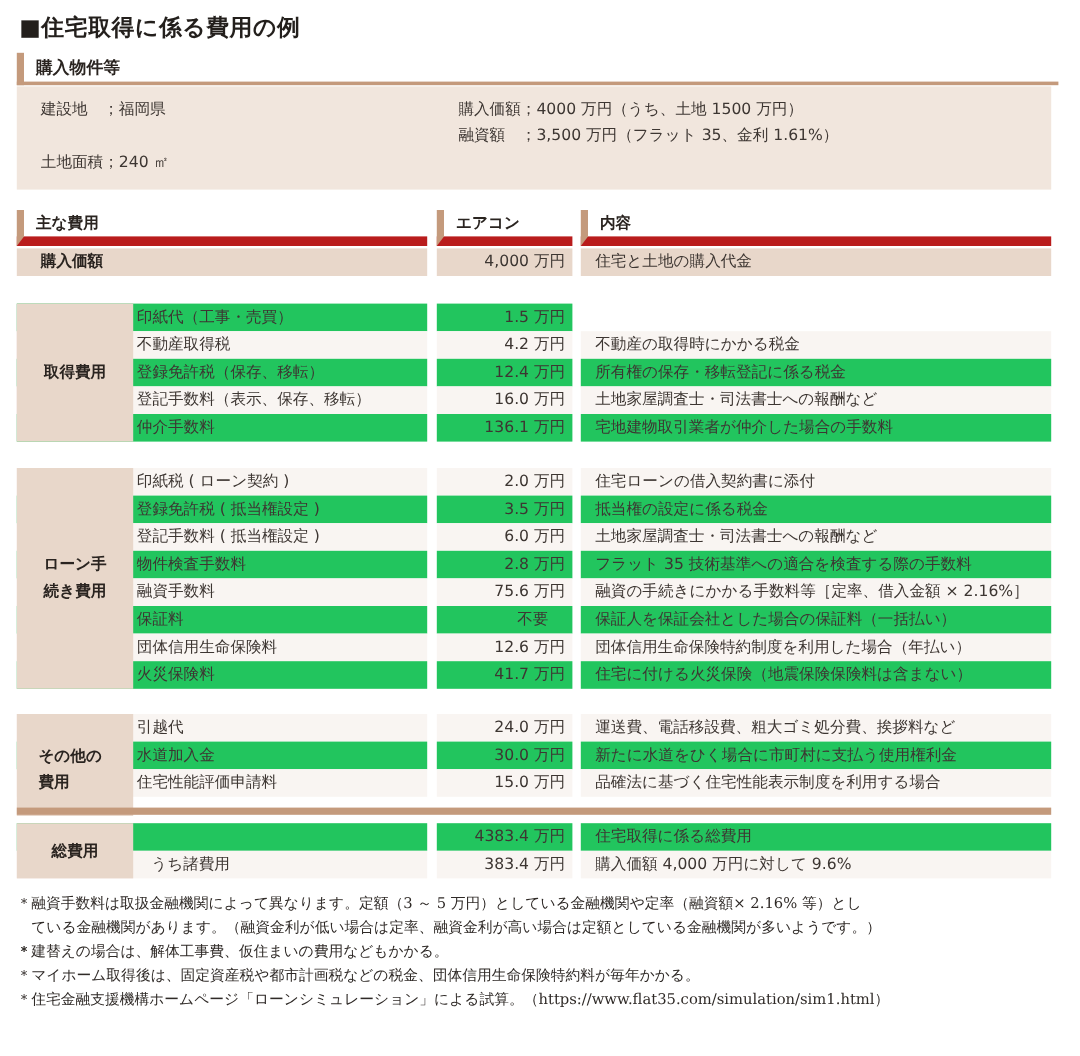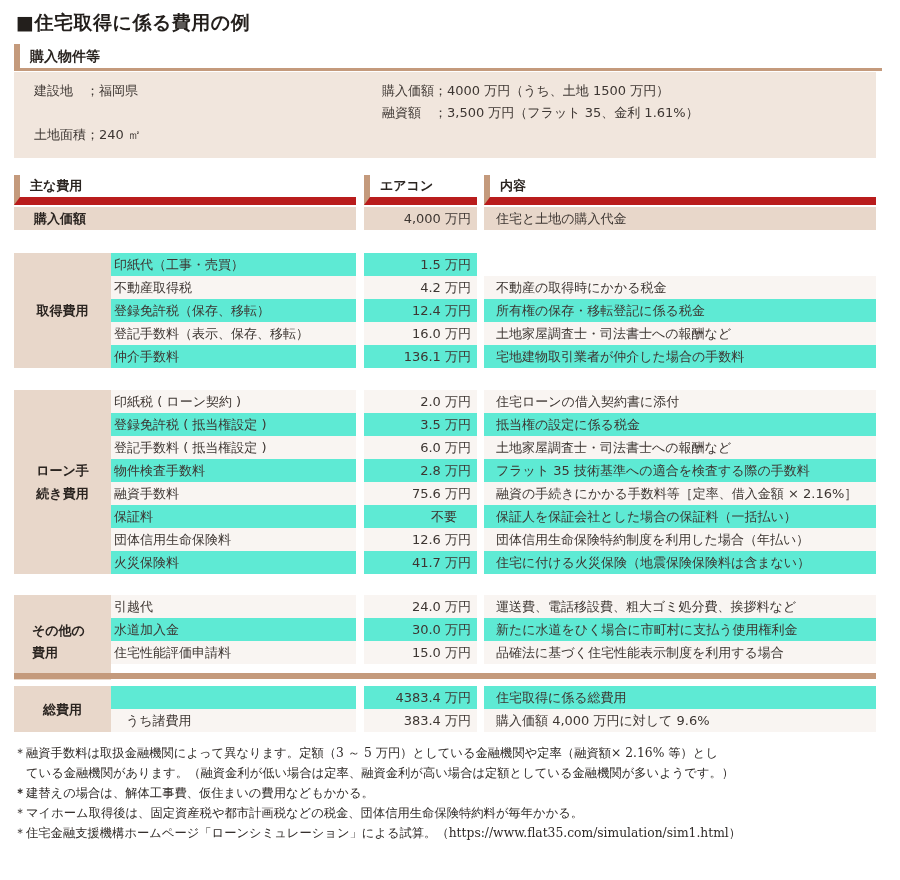--- a/index.html
+++ b/index.html
@@ -16,21 +16,21 @@
   .col-head span { position:absolute; left:10px; top:2px; font-size:13px; font-weight:bold; color:#2a2420; }
 
   .row { position:absolute; height:23px; }
   .cell { position:absolute; height:100%; font-size:13px; line-height:23px; white-space:nowrap; color:#3d3632; }
   .c-name { left:14px; width:342px; padding-left:100px; box-sizing:border-box; }
   .c-name-single { left:14px; width:342px; padding-left:20px; box-sizing:border-box; font-weight:bold; color:#2a2420; }
   .c-amt { left:364px; width:113px; text-align:right; padding-right:6px; box-sizing:border-box; }
   .c-desc { left:484px; width:392px; padding-left:12px; box-sizing:border-box; }
 
   .bg-dark { background:#e8d7ca; }
-  .bg-a { background:#5eead4; }
+  .bg-a { background:#22c55e; }
   .bg-b { background:#f9f5f2; }
 
   .group-label { position:absolute; left:14px; width:97px; background:#e8d7ca; font-size:13px; font-weight:bold; color:#2a2420;
                  display:flex; align-items:center; justify-content:center; text-align:center; line-height:23px; }
   .group-label span { display:block; }
 
   .divider { position:absolute; left:14px; top:673px; width:862px; height:6px; background:#c49a7c; }
 
   .notes { position:absolute; left:14px; top:743px; width:880px; font-family:"DejaVu Serif", "Liberation Serif", serif; font-size:12.3px; color:#2f2a27; line-height:20px; }
   .note { white-space:nowrap; position:relative; padding-left:12px; }

